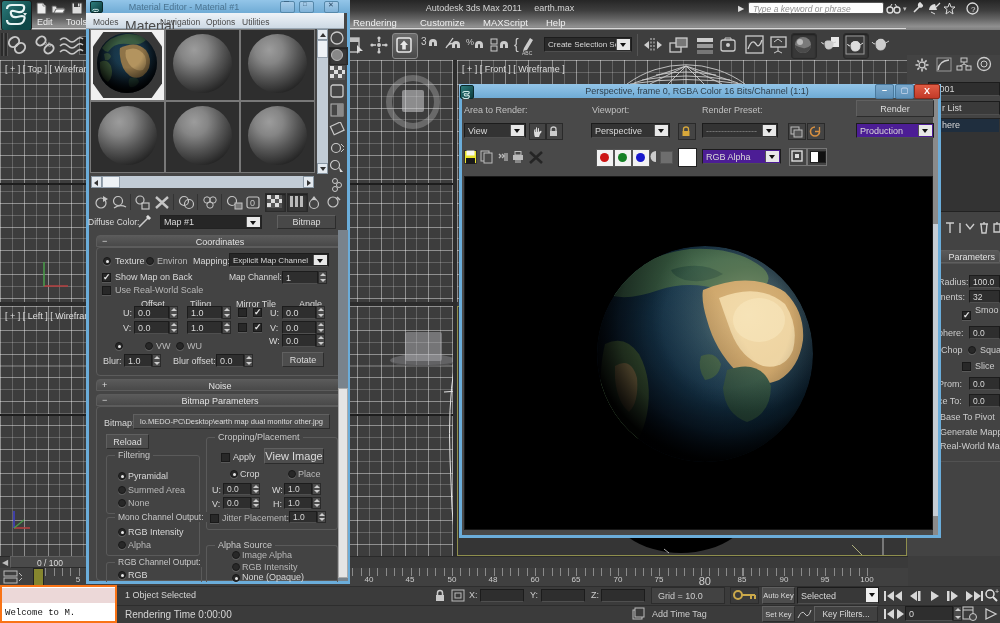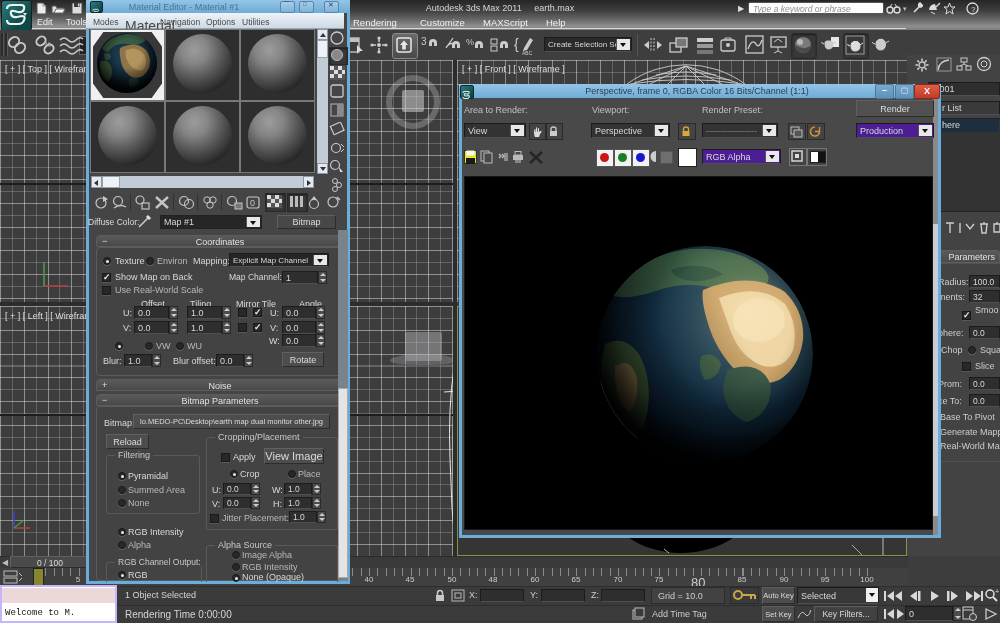--- a/index.html
+++ b/index.html
@@ -343,21 +343,21 @@
 <div class="t" style="left:276px;top:7px;width:20px;text-align:center;color:#ccc;font-size:8px">30</div>
 <div class="t" style="left:317px;top:7px;width:20px;text-align:center;color:#ccc;font-size:8px">35</div>
 <div class="t" style="left:359px;top:7px;width:20px;text-align:center;color:#ccc;font-size:8px">40</div>
 <div class="t" style="left:400px;top:7px;width:20px;text-align:center;color:#ccc;font-size:8px">45</div>
 <div class="t" style="left:442px;top:7px;width:20px;text-align:center;color:#ccc;font-size:8px">50</div>
 <div class="t" style="left:483px;top:7px;width:20px;text-align:center;color:#ccc;font-size:8px">48</div>
 <div class="t" style="left:525px;top:7px;width:20px;text-align:center;color:#ccc;font-size:8px">60</div>
 <div class="t" style="left:566px;top:7px;width:20px;text-align:center;color:#ccc;font-size:8px">65</div>
 <div class="t" style="left:608px;top:7px;width:20px;text-align:center;color:#ccc;font-size:8px">70</div>
 <div class="t" style="left:649px;top:7px;width:20px;text-align:center;color:#ccc;font-size:8px">75</div>
-<div class="t" style="left:691px;top:7px;width:20px;text-align:left;color:#ccc;font-size:13px">80</div>
+<div class="t" style="left:691px;top:7px;width:20px;text-align:right;color:#ccc;font-size:11px">80</div>
 <div class="t" style="left:732px;top:7px;width:20px;text-align:center;color:#ccc;font-size:8px">85</div>
 <div class="t" style="left:774px;top:7px;width:20px;text-align:center;color:#ccc;font-size:8px">90</div>
 <div class="t" style="left:815px;top:7px;width:20px;text-align:center;color:#ccc;font-size:8px">95</div>
 <div class="t" style="left:857px;top:7px;width:20px;text-align:center;color:#ccc;font-size:8px">100</div>
 <div class="ab" style="left:33px;top:0;width:11px;height:18px;background:#86862e;border:1px solid #222;box-sizing:border-box"></div>
 </div>
 <div class="ab" style="left:908px;top:556px;width:92px;height:30px;background:#3d3d3d"></div>
 
 <div class="ab" style="left:0;top:586px;width:1000px;height:19px;background:#3b3b3b;border-top:1px solid #2e2e2e;border-bottom:1px solid #303030"></div>
 <div class="t" style="left:125px;top:590px;color:#d5d5d5;font-size:9px">1 Object Selected</div>
@@ -720,20 +720,23 @@
 <div class="grp" style="left:20px;top:455px;width:92px;height:57px">
         <span>Filtering</span>
       </div>
 <div class="rad on" style="left:32px;top:472px"></div>
       <div class="t" style="left:42px;top:471px;color:#d8d8d8;font-size:9px">Pyramidal</div>
 <div class="rad" style="left:32px;top:486px"></div>
       <div class="t" style="left:42px;top:485px;color:#b8b8b8;font-size:9px">Summed Area</div>
 <div class="rad" style="left:32px;top:499px"></div>
       <div class="t" style="left:42px;top:498px;color:#b8b8b8;font-size:9px">None</div>
 
+<div class="grp" style="left:20px;top:517px;width:92px;height:37px">
+        <span style="font-size:8.5px">Mono Channel Output:</span>
+      </div>
 <div class="rad on" style="left:32px;top:528px"></div>
       <div class="t" style="left:42px;top:527px;color:#d8d8d8;font-size:9px">RGB Intensity</div>
 <div class="rad" style="left:32px;top:541px"></div>
       <div class="t" style="left:42px;top:540px;color:#b8b8b8;font-size:9px">Alpha</div>
 
 <div class="grp" style="left:20px;top:562px;width:94px;height:19px;border-bottom:none;border-radius:3px 3px 0 0">
         <span style="font-size:8.5px">RGB Channel Output:</span>
       </div>
 <div class="rad on" style="left:32px;top:571px"></div>
       <div class="t" style="left:42px;top:570px;color:#d8d8d8;font-size:9px">RGB</div>
@@ -883,19 +886,19 @@
 <path d="M20 122 Q36 112 42 134 Q44 158 34 168 Q22 158 20 134 Z" fill="#b29a5c"></path>
 <path d="M36 206 Q46 200 50 210 Q48 218 40 218 Q34 212 36 206 Z" fill="#3e5c3a"></path>
 <circle cx="110" cy="110" r="108" fill="url(#sunhl)"></circle>
 <circle cx="110" cy="110" r="108" fill="url(#term)"></circle>
 <circle cx="110" cy="110" r="108" fill="url(#lim)"></circle>
 </g>
 </svg>
 </div>
 </div>
 
-<div id="listener" class="ab" style="left:0;top:585px;width:117px;height:38px;background:#fff;border:2px solid #c4b5fd;box-sizing:border-box">
+<div id="listener" class="ab" style="left:0;top:585px;width:117px;height:38px;background:#fff;border:2px solid #f97316;box-sizing:border-box">
 <div class="ab" style="left:0;top:1px;width:113px;height:15px;background:#ecd8d8"></div>
 <div class="t" style="left:3px;top:21px;color:#111;font-size:9px;font-family:'Liberation Mono',monospace">Welcome to M.</div>
 </div>
 
 <div id="listener"></div>
 
 </div>
 </body></html>

